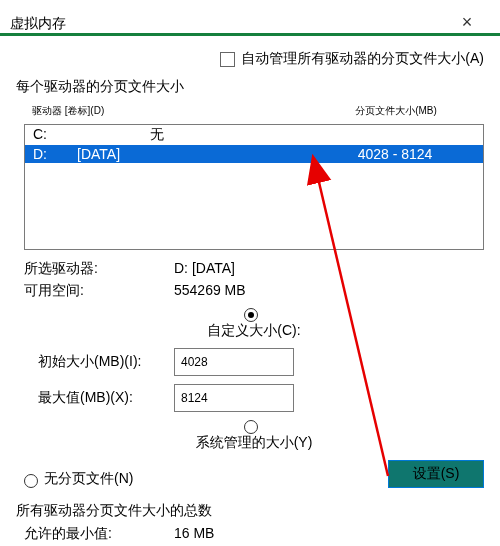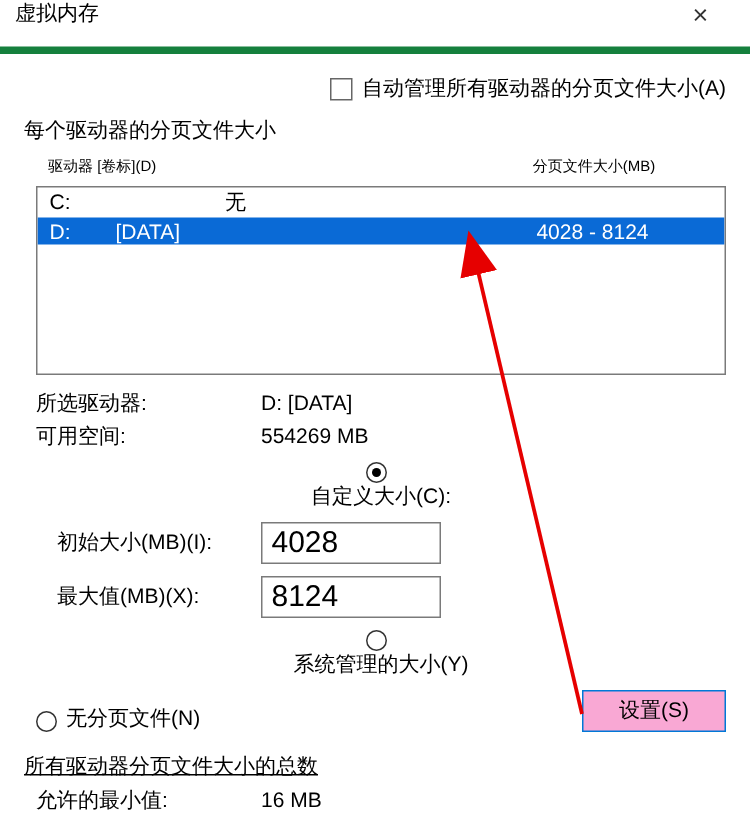--- a/index.html
+++ b/index.html
@@ -1,17 +1,17 @@
 <!DOCTYPE html>
 <html><head>
 <meta charset="utf-8">
 <style>
   * { box-sizing: border-box; font-family: "Microsoft YaHei", "Segoe UI", Tahoma, sans-serif; }
   body { margin: 0; background: #fff; width: 500px; height: 546px; overflow: hidden; font-size: 14px; color: #000; }
-  .titlebar { height: 36px; display: flex; align-items: flex-start; padding: 0 10px; border-bottom: 5px solid #15803d; }
+  .titlebar { height: 36px; display: flex; align-items: flex-end; padding: 0 10px; border-bottom: 3px solid #15803d; }
   .titlebar .title { flex: 1; font-size: 14px; }
   .titlebar .close { width: 46px; text-align: center; font-size: 18px; color: #333; }
   .content { padding: 14px 16px 0 16px; position: relative; }
   .checkbox-row { display: flex; align-items: center; margin-bottom: 10px; justify-content: flex-end; }
   .checkbox { width: 15px; height: 15px; border: 1px solid #666; background: #fff; margin-right: 6px; }
   .section-label { margin: 6px 0 6px 0; }
   .list-frame { border: 1px solid #7a7a7a; background: #fff; height: 126px; margin: 4px 0 10px 0; position: relative; overflow: hidden; }
   .list-header { display: flex; padding: 2px 8px; font-size: 10px; }
   .col-drive { width: 44px; }
   .col-label { flex: 1; }
@@ -20,25 +20,25 @@
   .list-row.selected { background: #0a6ad6; color: #fff; }
   .margin-block { margin-left: 8px; }
   .info-row { display: flex; margin: 4px 0; }
   .info-label { width: 150px; }
   .info-value { }
   .radio-row { display: flex; align-items: center; margin: 8px 0; flex-direction: column; }
   .radio { width: 14px; height: 14px; border: 1px solid #333; border-radius: 50%; margin-right: 6px; display: flex; align-items: center; justify-content: center; background:#fff; }
   .radio-dot { width: 6px; height: 6px; background: #000; border-radius: 50%; }
   .form-row { display: flex; align-items: center; margin: 8px 0; }
   .form-label { width: 150px; padding-left: 14px; }
-  .input { width: 120px; height: 28px; border: 1px solid #7a7a7a; padding: 2px 6px; font-size: 20px; background: #fff; }
-  .button { width: 96px; height: 28px; border: 1px solid #0078d7; background: #f9a8d4; font-size: 14px; display: flex; align-items: center; justify-content: center; }
+  .input { width: 120px; height: 28px; border: 1px solid #7a7a7a; padding: 2px 6px; font-size: 12px; background: #fff; }
+  .button { width: 96px; height: 28px; border: 1px solid #0078d7; background: #0f766e; font-size: 14px; display: flex; align-items: center; justify-content: center; }
   .set-row { display: flex; align-items: flex-end; margin: 6px 0 14px 0; }
   .set-row .spacer { flex: 1; }
-  .totals-label { margin: 6px 0 5px 0; text-decoration: underline; }
+  .totals-label { margin: 6px 0 5px 0; }
   .arrow-svg { position: absolute; left: 0; top: 0; pointer-events: none; }
 </style>
 </head>
 <body>
 
 <div class="titlebar">
   <span class="title">虚拟内存</span>
   <span class="close">×</span>
 </div>
 

